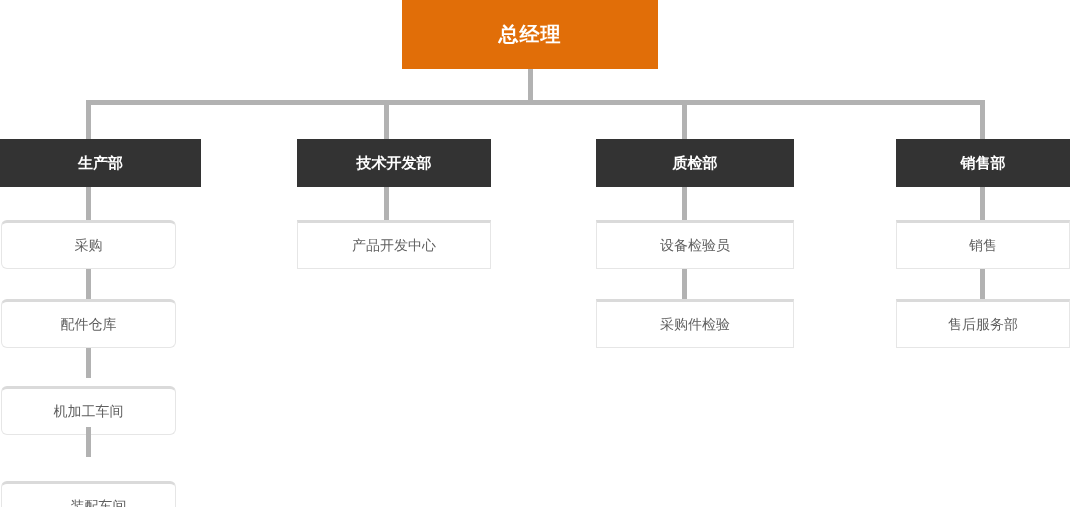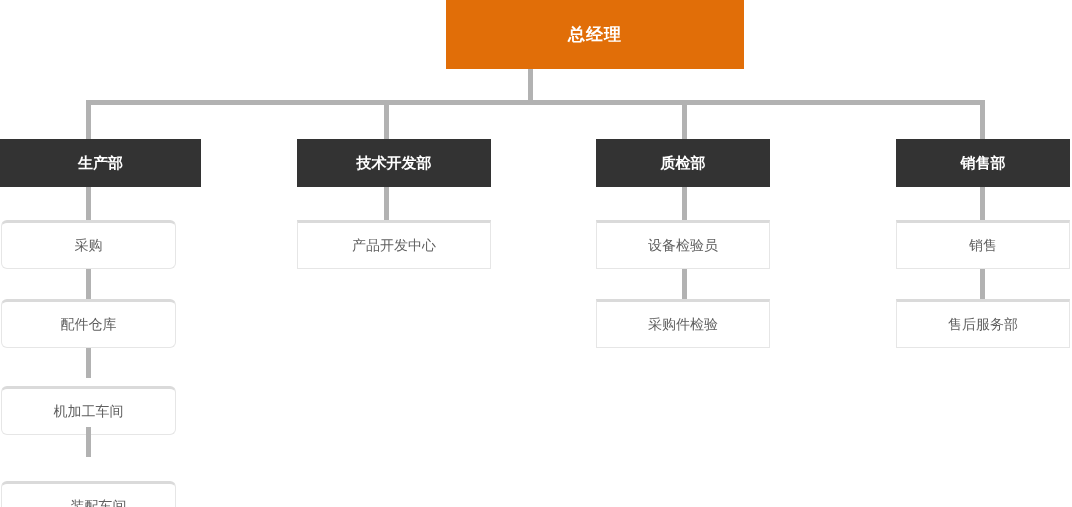--- a/index.html
+++ b/index.html
@@ -16,44 +16,43 @@
   .node {
     position: absolute;
     box-sizing: border-box;
     display: flex;
     align-items: center;
     justify-content: center;
     text-align: center;
     white-space: nowrap;
   }
   .root {
-    left: 402px; top: 0; width: 298px; height: 69px;
+    left: 402px; top: 0; width: 256px; height: 69px;
     background: var(--root_bg, #e16e08);
-    color: #ffffff; font-size: 17px; font-weight: bold;
+    color: #ffffff; font-size: 20px; font-weight: bold;
     letter-spacing: 1px;
-    margin-left: 44px;
   }
   .dept {
     top: 139px; height: 48px;
     background: var(--dept_bg, #333333);
     color: #ffffff; font-size: 15px; font-weight: bold;
   }
   .child {
     height: 49px;
     background: #ffffff;
     border: 1px solid var(--child_border, #e6e6e6);
     border-top: 3px solid var(--child_border_top, #dadada);
     color: var(--child_text, #5f5f5f);
     font-size: 14px;
   }
   
   .c1  { left: 0;     width: 201px; }
   .c1c { left: 1px;   width: 175px; border-radius: 6px; }
   .c2  { left: 297px; width: 194px; }
-  .c3  { left: 596px; width: 174px; }
+  .c3  { left: 596px; width: 198px; }
   .c4  { left: 896px; width: 174px; }
   
   .r1 { top: 220px; }
   .r2 { top: 299px; }
   .r3 { top: 386px; }
   .r4 { top: 481px; padding-left: 20px; }
 </style>
 </head>
 <body>
 

